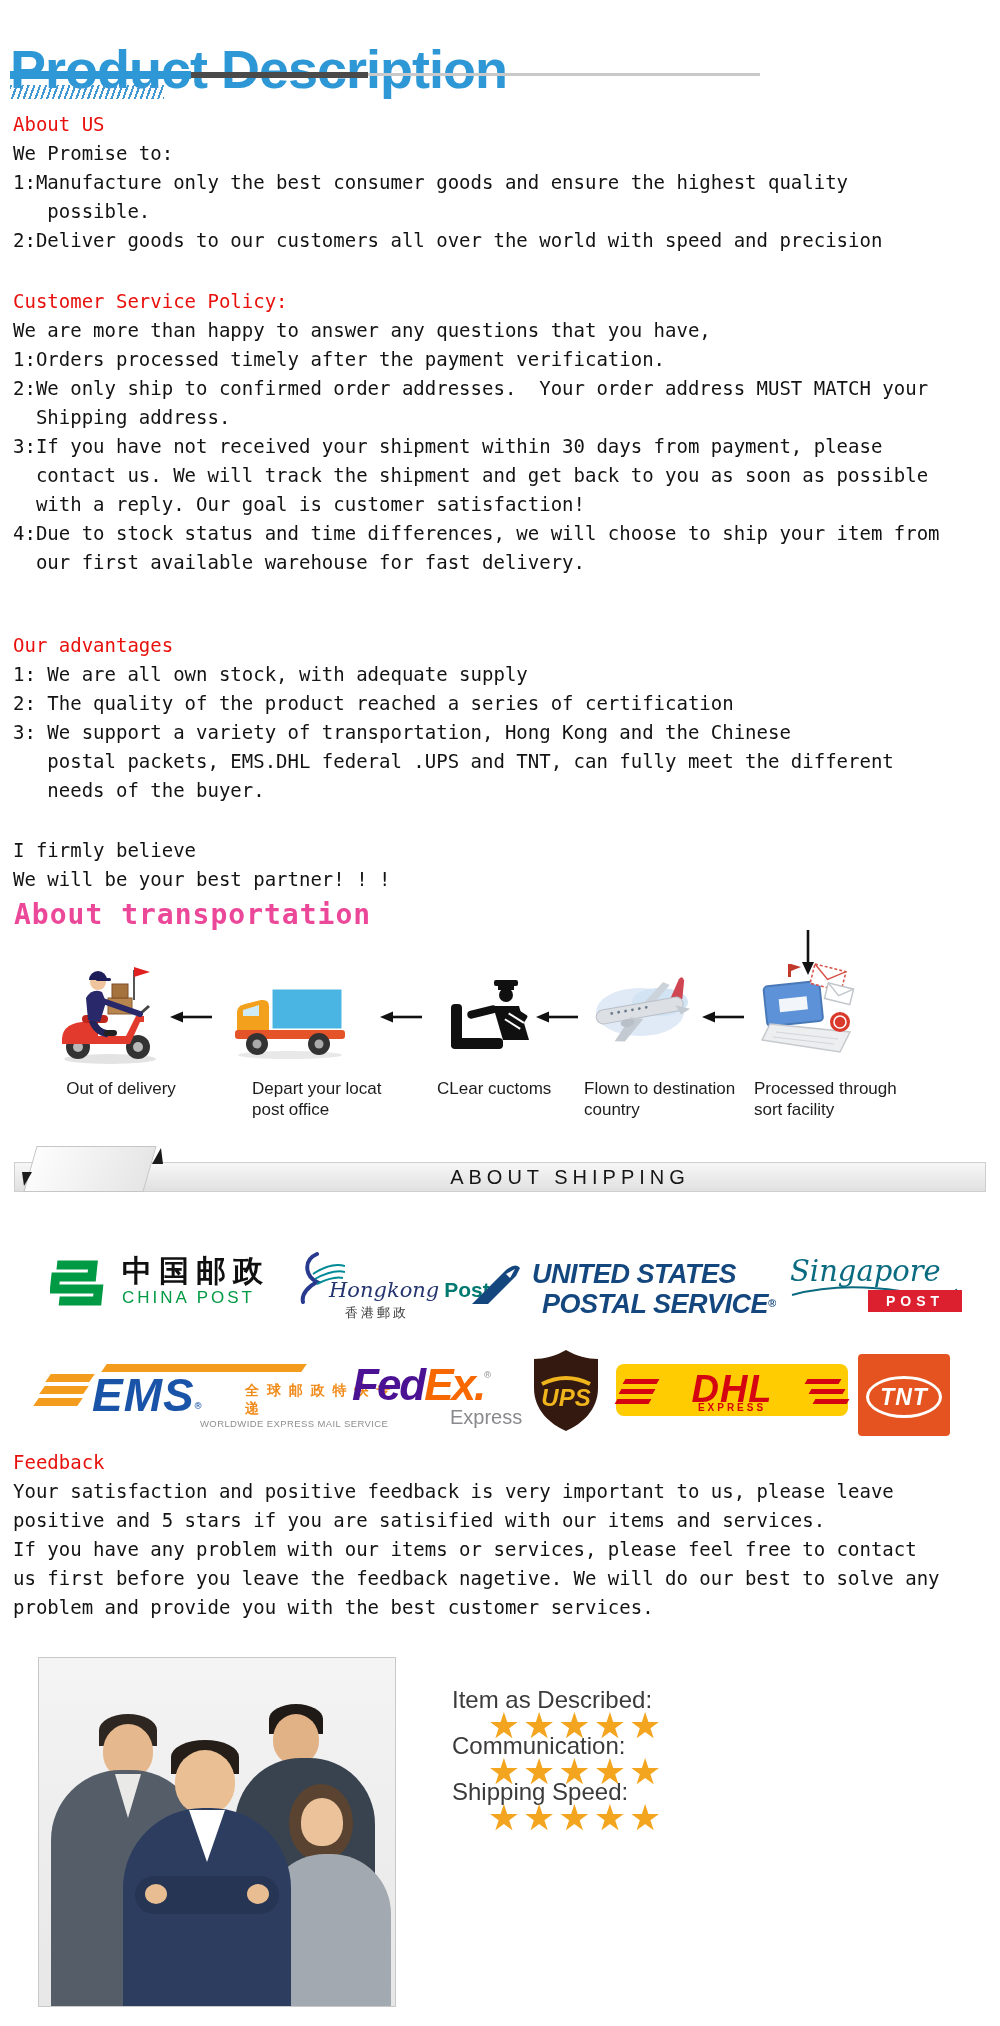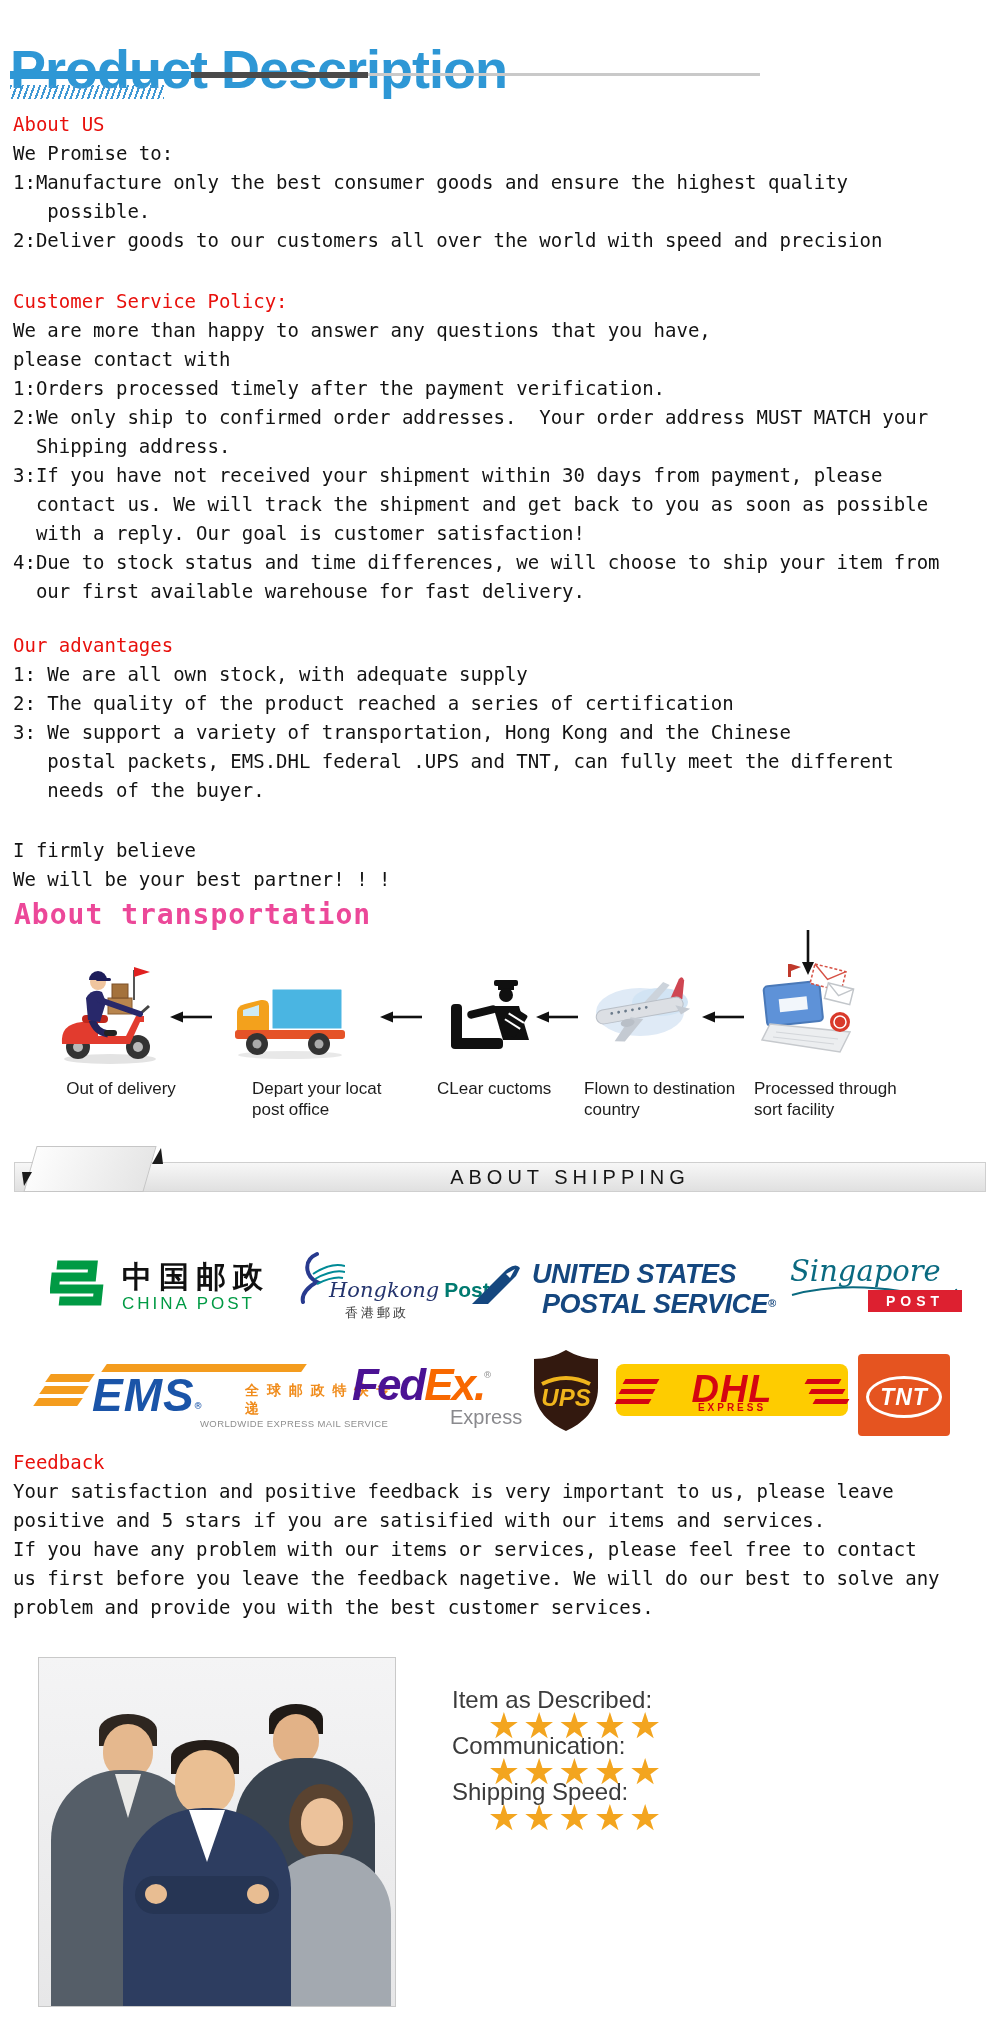--- a/index.html
+++ b/index.html
@@ -87,21 +87,20 @@
   <div class="mono-line red">About US</div>
   <div class="mono-line">We Promise to:</div>
   <div class="mono-line">1:Manufacture only the best consumer goods and ensure the highest quality</div>
   <div class="mono-line">   possible.</div>
   <div class="mono-line">2:Deliver goods to our customers all over the world with speed and precision</div>
 </section>
 
 <section class="abs" style="left:13px;top:287px;">
   <div class="mono-line red">Customer Service Policy:</div>
   <div class="mono-line">We are more than happy to answer any questions that you have,</div>
-  <div class="mono-line">please contact with</div>
   <div class="mono-line">1:Orders processed timely after the payment verification.</div>
   <div class="mono-line">2:We only ship to confirmed order addresses.  Your order address MUST MATCH your</div>
   <div class="mono-line">  Shipping address.</div>
   <div class="mono-line">3:If you have not received your shipment within 30 days from payment, please</div>
   <div class="mono-line">  contact us. We will track the shipment and get back to you as soon as possible</div>
   <div class="mono-line">  with a reply. Our goal is customer satisfaction!</div>
   <div class="mono-line">4:Due to stock status and time differences, we will choose to ship your item from</div>
   <div class="mono-line">  our first available warehouse for fast delivery.</div>
 </section>
 
@@ -266,21 +265,21 @@
   <div class="banner-tip-r"></div>
   <div class="banner-text">ABOUT  SHIPPING</div>
 </div>
 
 <div class="abs" style="left:0;top:1250px;width:1000px;height:95px;">
 
   <div class="abs" style="left:50px;top:4px;display:flex;">
     <svg width="62" height="60" viewBox="0 0 62 58">
       <path d="M8,10 H44 L44,22 L8,22 L8,34 H52 L52,46 L14,46" fill="none" stroke="#009a44" stroke-width="9" transform="skewX(-6)"></path>
     </svg>
-    <div style="margin-left:10px;margin-top:6px;">
+    <div style="margin-left:10px;">
       <div class="cnpost-cn">中国邮政</div>
       <div class="cnpost-en">CHINA POST</div>
     </div>
   </div>
 
   <div class="abs" style="left:287px;top:0px;width:160px;height:80px;">
     <svg class="abs" style="left:0;top:0;" width="58" height="54" viewBox="0 0 58 54">
       <path d="M30,4 C16,10 18,26 30,32 C22,36 14,44 16,52" fill="none" stroke="#283a8e" stroke-width="4" stroke-linecap="round"></path>
       <g fill="none" stroke="#008a96" stroke-width="2">
         <path d="M26,24 q18,-12 32,-8"></path>

